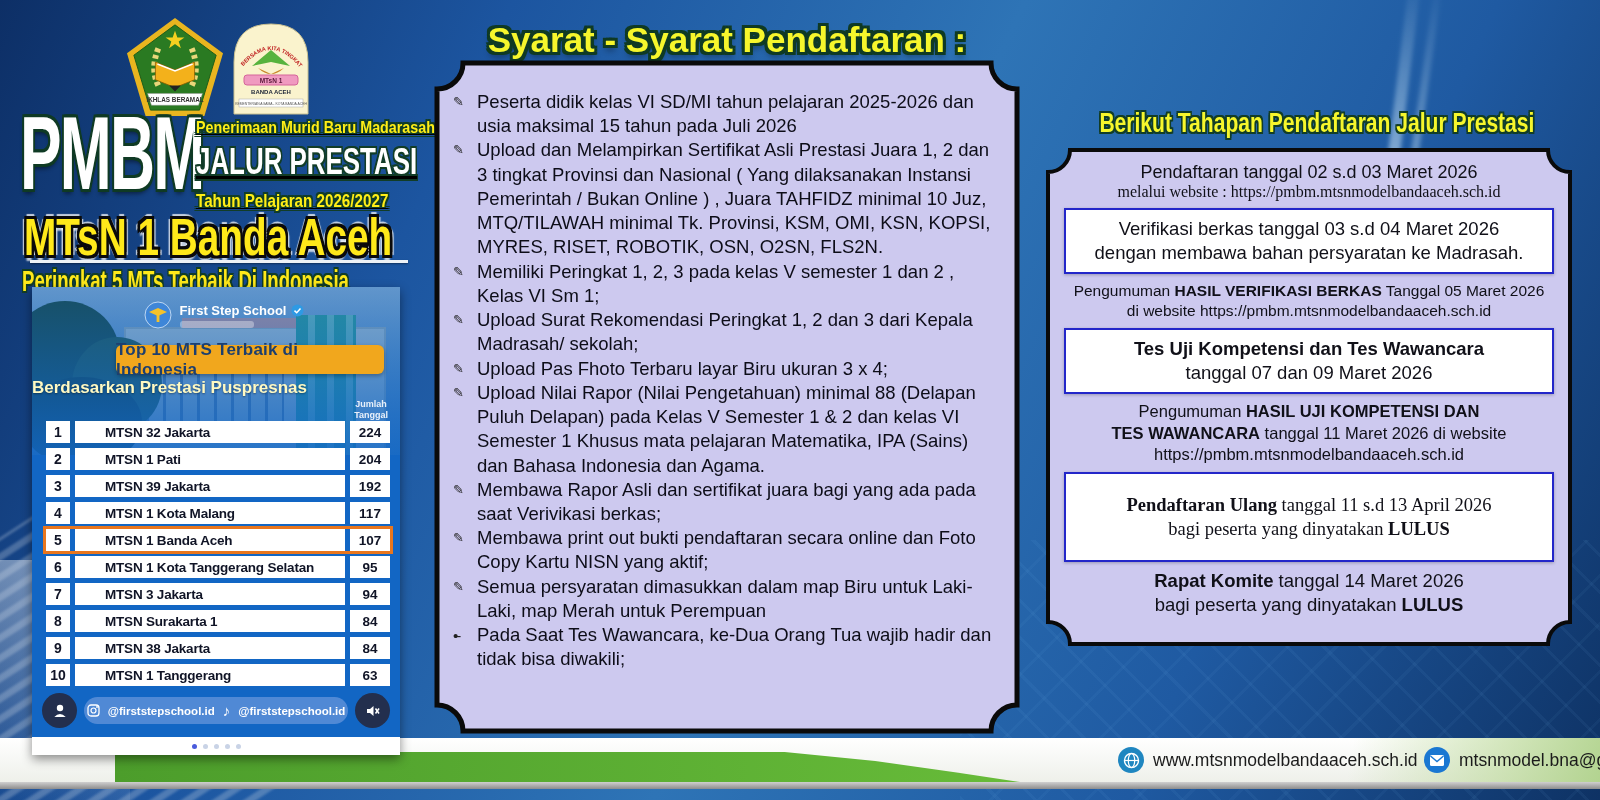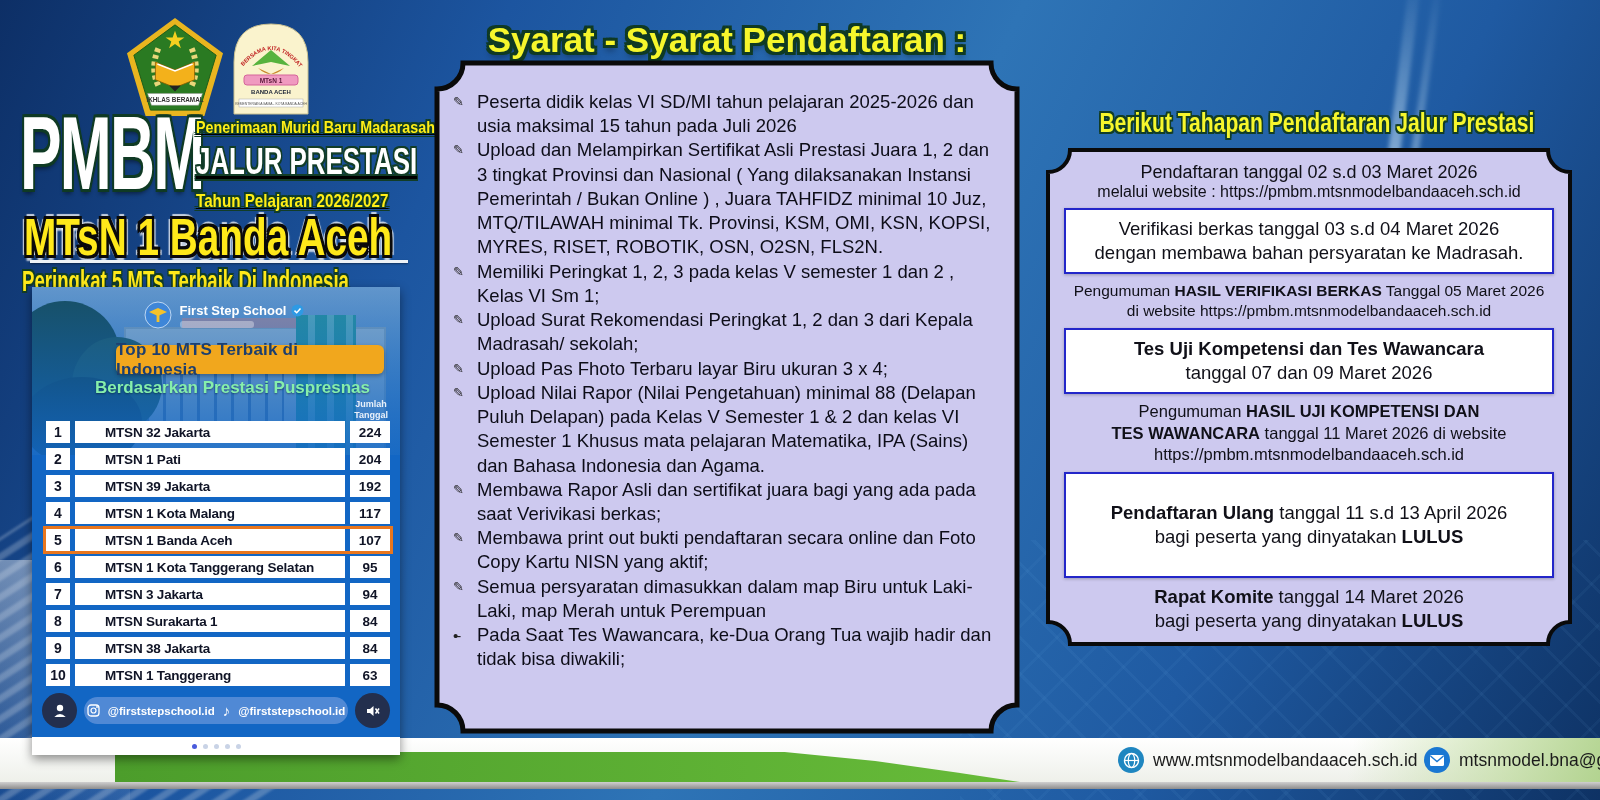--- a/index.html
+++ b/index.html
@@ -54,21 +54,21 @@
   .ph-tree{position:absolute;border-radius:50%;}
   .t1{left:-22px;top:14px;width:110px;height:110px;background:#1d4a30;}
   .t2{left:40px;top:50px;width:90px;height:95px;background:#2a5d3a;}
   .t3{left:-10px;top:90px;width:120px;height:90px;background:#163c26;}
   .ph-ovl{position:absolute;inset:0;background:linear-gradient(rgba(16,86,170,.42),rgba(18,102,196,.9));}
   .fss-header{position:absolute;left:0;top:14px;width:368px;display:flex;justify-content:center;align-items:center;gap:8px;padding-left:16px;}
   .fss-name{color:#fff;font-weight:bold;font-size:13px;display:flex;align-items:center;gap:5px;}
   .fss-handle{width:74px;height:7px;border-radius:3px;background:rgba(255,255,255,.35);margin-top:3px;}
   .fss-banner{position:absolute;left:84px;top:58px;width:268px;height:29px;background:#f1a71d;border-radius:6px;
     display:flex;align-items:center;justify-content:center;font-size:17px;font-weight:bold;color:#1d3f6e;letter-spacing:.2px;box-shadow:0 2px 4px rgba(0,0,0,.3);}
-  .fss-sub{position:absolute;left:0;top:91px;width:401px;text-align:center;color:#86efac;font-weight:bold;font-size:17px;text-shadow:0 1px 2px rgba(0,0,0,.4);}
+  .fss-sub{position:absolute;left:0;top:91px;width:401px;color:#fef9c3;font-weight:bold;font-size:17px;text-shadow:0 1px 2px rgba(0,0,0,.4);}
   .fss-colhead{position:absolute;right:12px;top:112px;text-align:center;color:#e8f0fa;font-size:9px;font-weight:bold;line-height:1.2;}
   .fss-table{position:absolute;left:14px;top:134px;right:10px;display:flex;flex-direction:column;gap:5px;}
   .frow{display:grid;grid-template-columns:24px 1fr 40px;gap:5px;height:22px;}
   .frow.hl{box-shadow:0 0 0 3px #e8761e;}
   .fnum,.fname,.fval{background:#fff;display:flex;align-items:center;font-weight:bold;color:#101426;}
   .fnum{justify-content:center;font-size:14px;}
   .fname{padding-left:30px;font-size:13.5px;letter-spacing:-.2px;}
   .fval{justify-content:center;font-size:13.5px;}
   .fss-social{position:absolute;left:0;top:406px;width:368px;height:38px;text-decoration:underline;}
   .sc-circle{position:absolute;top:0;width:35px;height:35px;border-radius:50%;background:#232f4e;display:flex;align-items:center;justify-content:center;}
@@ -84,26 +84,26 @@
   .syarat-title{left:437px;top:20px;width:580px;font-size:35px;}
   .tahapan-title{left:1040px;top:108px;width:540px;font-size:27px;transform:scaleX(.78);}
   .frame-svg{position:absolute;}
   .syarat-content{position:absolute;left:453px;top:90px;width:548px;color:#0d0d18;font-size:18.5px;line-height:1.31;}
   .req{display:flex;}
   .rq-i{flex:0 0 24px;font-size:13px;color:#222;padding-top:3px;}
   .rq-i.dash{font-size:15px;letter-spacing:-2px;}
   .rq-t{flex:1;}
   .tahapan-content{position:absolute;left:1060px;top:162px;width:498px;display:flex;flex-direction:column;gap:7px;text-align:center;color:#101018;}
   .st-line1{font-size:18px;}
-  .st-line2{font-size:16px;}
+  .st-line2{font-size:16px;font-family:Liberation Serif, serif;}
   .st-sm{font-size:15.5px;line-height:1.3;}
   .st-md{font-size:16.5px;line-height:1.28;}
   .st-lg{font-size:18.5px;line-height:1.3;}
   .stage-box{border:2px solid #2326c9;background:#fff;padding:7px 8px;margin:0 4px;box-shadow:0 1px 3px rgba(0,0,0,.25);}
-  .stage-box.tall{padding:27px 8px;}
+  .stage-box.tall{padding:19px 8px;font-family:Liberation Serif, serif;}
   .b{font-weight:bold;}
 
   
   .footer-white{position:absolute;left:0;top:738px;width:1600px;height:44px;background:linear-gradient(#ffffff,#eef0ea);}
   .footer-green{position:absolute;left:115px;top:752px;width:905px;height:30px;
     background:linear-gradient(90deg,#4c9d2b,#67bb39);
     clip-path:polygon(0 0,74% 0,84% 30%,93% 68%,100% 100%,0 100%);}
   .footer-wedge{position:absolute;right:0;top:738px;width:430px;height:44px;
     background:linear-gradient(100deg,rgba(255,255,255,0) 42%,rgba(186,216,150,.65) 78%,rgba(168,206,128,.85));}
   .footer-shadow{position:absolute;left:0;top:782px;width:1600px;height:7px;background:linear-gradient(#cfcfcf,#8d8d8d);}

